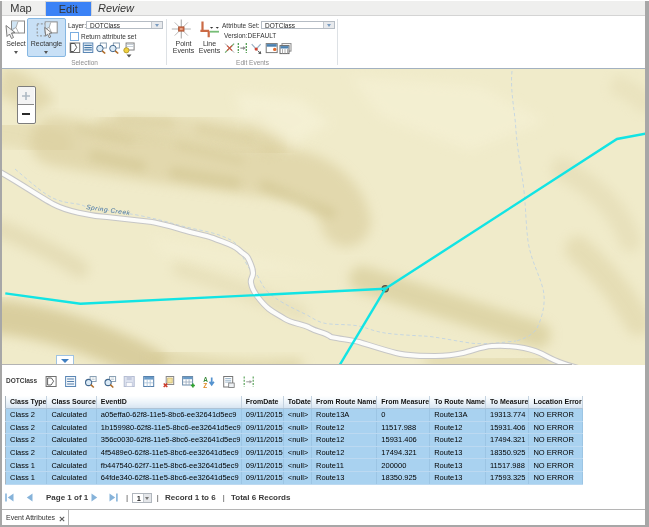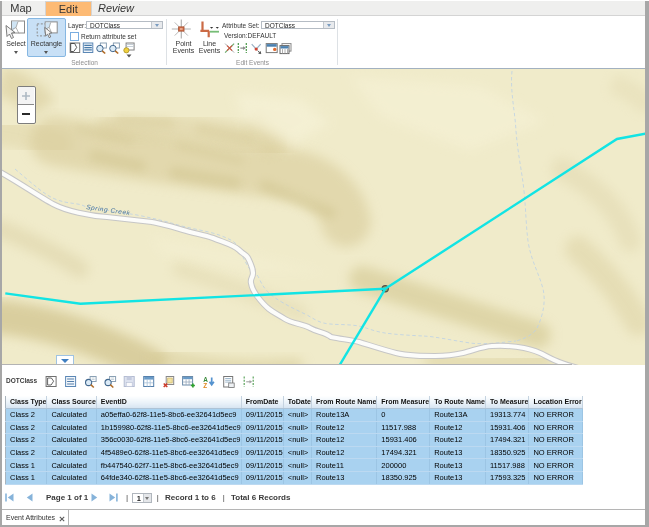--- a/index.html
+++ b/index.html
@@ -7,21 +7,21 @@
 #app { position:relative; width:649px; height:527px; background:#fff;
   font-family:"Liberation Sans", sans-serif; }
 .abs { position:absolute; }
 
 #bl { left:0; top:1px; width:2px; height:526px; background:#a7a7a7; }
 #br { left:645px; top:1px; width:4px; height:526px; background:#a7a7a7; }
 #bb { left:0; top:525px; width:649px; height:2px; background:#a7a7a7; }
 
 #tabstrip { left:2px; top:1px; width:643px; height:14.5px; background:#efefee; border-bottom:1px solid #d4d4d4; }
 .rtab { position:absolute; top:1px; height:15px; font-size:11px; color:#333; text-align:center; line-height:14px; }
-#tab-edit { left:45px; width:46.5px; background:#fdba74; border:1px solid #d4d4d4; border-bottom:none; }
+#tab-edit { left:45px; width:46.5px; background:#3b82f6; border:1px solid #d4d4d4; border-bottom:none; }
 
 #ribbon { left:2px; top:16.5px; width:643px; height:51px; background:#fff; }
 .gsep { position:absolute; top:2px; width:1px; height:46px; background:#dde1e5; }
 .glabel { position:absolute; top:42px; font-size:6.5px; color:#8e8e8e; text-align:center; }
 #btn-rect { left:24.5px; top:1.5px; width:39.5px; height:38.5px; background:#c8e0f6; border:1px solid #86b7e2; border-radius:2px; }
 .blabel { position:absolute; font-size:7px; color:#333; text-align:center; line-height:6.8px; }
 .caret { position:absolute; width:0; height:0; border-left:2.5px solid transparent; border-right:2.5px solid transparent; border-top:3px solid #555; }
 .smalltxt { position:absolute; font-size:6.5px; color:#333; white-space:nowrap; }
 .combo { position:absolute; background:#fff; border:1px solid #b5bcc4; }
 .combo .txt { position:absolute; left:3px; top:0.5px; font-size:6.5px; color:#222; }

